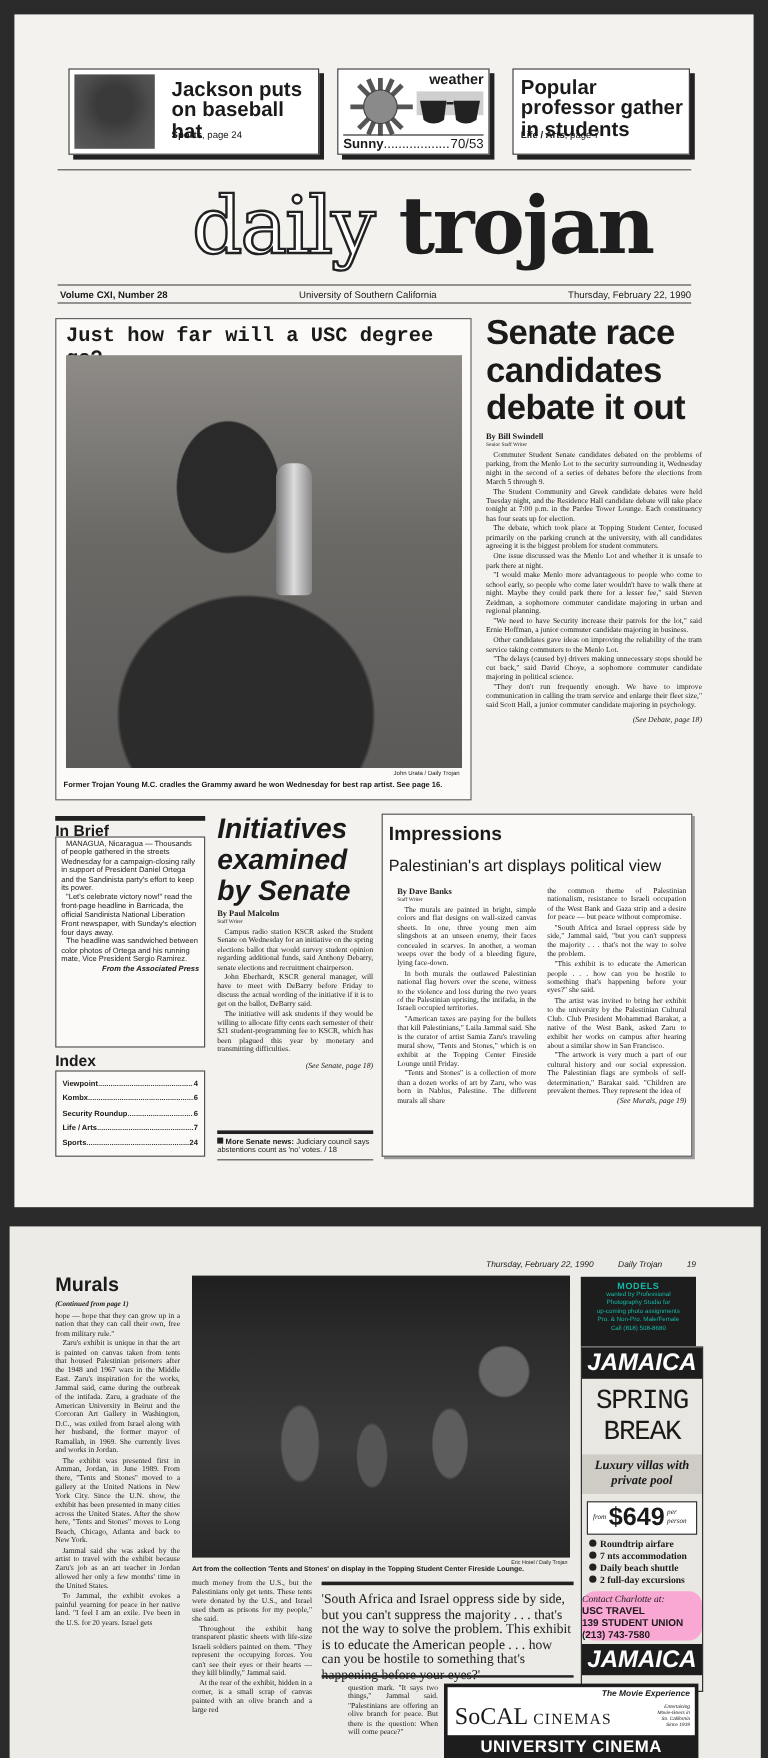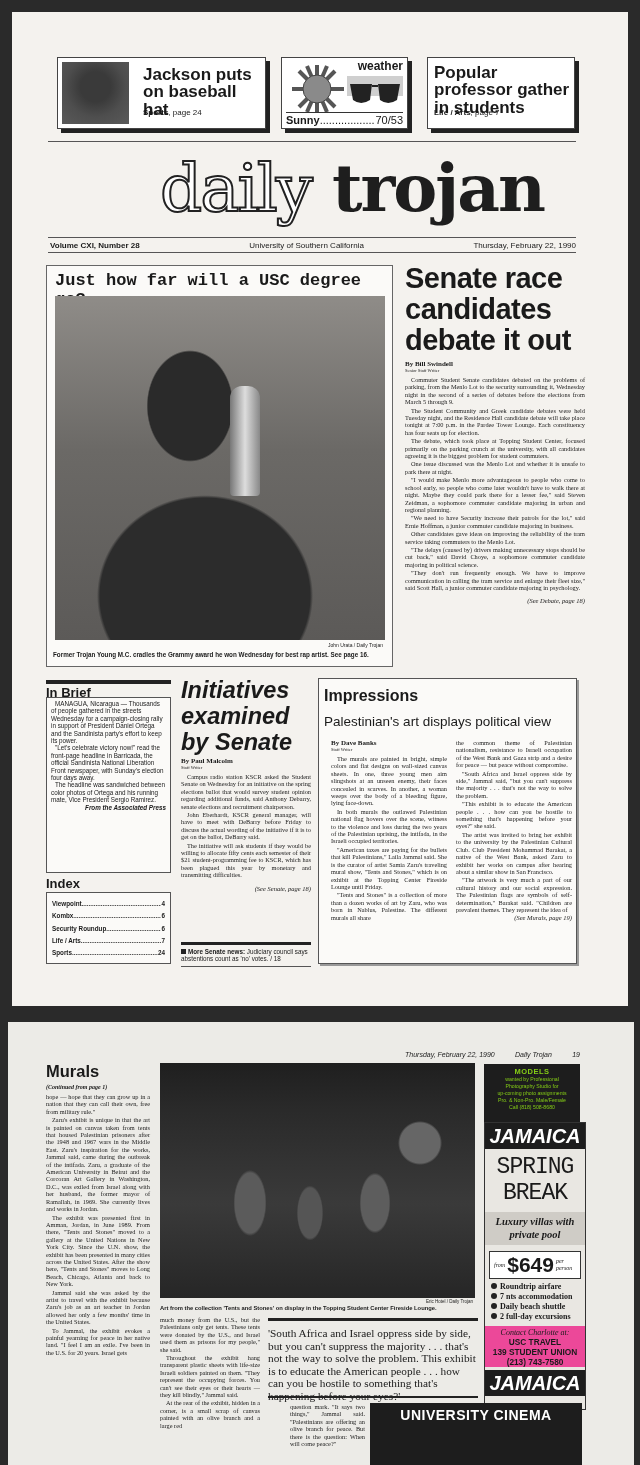--- a/index.html
+++ b/index.html
@@ -92,33 +92,33 @@
   .art-credit { position: absolute; left: 160px; width: 313px; top: 1299px; text-align: right; font-family: "Liberation Sans", sans-serif; font-size: 4.5px; }
   .art-caption { position: absolute; left: 160px; top: 1305px; font-family: "Liberation Sans", sans-serif; font-weight: bold; font-size: 5.8px; white-space: nowrap; }
   .murals-col2 { position: absolute; left: 160px; top: 1316px; width: 100px; }
   .pull { position: absolute; left: 268px; top: 1318px; width: 210px; border-top: 3px solid #222; padding-top: 6px; }
   .pull-text { font-family: "Liberation Serif", serif; font-size: 11.3px; line-height: 12.6px; }
   .pull-attr { font-family: "Liberation Serif", serif; font-style: italic; font-size: 7.5px; text-align: right; }
   .pull-bottom { position: absolute; left: 268px; top: 1396px; width: 210px; border-top: 2px solid #222; }
   .murals-col3 { position: absolute; left: 290px; top: 1403px; width: 75px; }
 
   
-  .ad-models { position: absolute; left: 484px; top: 1064px; width: 96px; height: 58px; background: #1d1d1d; color: #84cc16; text-align: center; font-family: "Liberation Sans", sans-serif; padding-top: 3px; }
+  .ad-models { position: absolute; left: 484px; top: 1064px; width: 96px; height: 58px; background: #1d1d1d; color: #14b8a6; text-align: center; font-family: "Liberation Sans", sans-serif; padding-top: 3px; }
   .ad-models .big { font-weight: bold; font-size: 7.5px; letter-spacing: 0.5px; }
   .ad-models .small { font-size: 5.2px; line-height: 7px; }
   .ad-jam { position: absolute; left: 484px; top: 1122px; width: 102px; height: 288px; border: 1px solid #333; background: #e9e7e2; }
   .jam-band { background: #1d1d1d; color: #fff; font-family: "Liberation Sans", sans-serif; font-style: italic; font-weight: bold; font-size: 20px; text-align: center; line-height: 26px; }
   .spring { font-family: "Liberation Mono", monospace; font-size: 23px; line-height: 26px; text-align: center; padding-top: 5px; letter-spacing: -1px; }
   .lux { background: #cfccc6; font-family: "Liberation Serif", serif; font-style: italic; font-weight: bold; font-size: 10.5px; line-height: 13px; text-align: center; padding: 3px 0 4px; margin-top: 6px; }
   .price-box { margin: 6px 4px 3px; border: 1px solid #333; background: #fff; display: flex; align-items: center; justify-content: center; height: 28px; gap: 2px; }
   .price-box .from, .price-box .per { font-family: "Liberation Serif", serif; font-style: italic; font-size: 6px; }
   .price-box .amt { font-family: "Liberation Sans", sans-serif; font-weight: bold; font-size: 21px; }
   .feat { font-family: "Liberation Serif", serif; font-weight: bold; font-size: 8px; line-height: 10px; padding-left: 6px; }
   .feat span.dot { display: inline-block; width: 6px; height: 6px; border-radius: 50%; background: #222; margin-right: 3px; }
-  .contact { background: #ec4899; text-align: center; margin-top: 4px; padding-top: 2px; }
+  .contact { background: #f9a8d4; text-align: left; margin-top: 4px; padding-top: 2px; border-radius: 11px; }
   .contact .c1 { font-family: "Liberation Serif", serif; font-style: italic; font-size: 8px; }
   .contact .c2 { font-family: "Liberation Sans", sans-serif; font-weight: bold; font-size: 8.3px; line-height: 10px; }
   .ad-cinema { position: absolute; left: 370px; top: 1403px; width: 212px; height: 62px; background: #1d1d1d; padding: 3px 3px 0; }
   .cin-inner { background: #fff; height: 40px; position: relative; }
   .cin-tag { position: absolute; right: 4px; top: 2px; font-family: "Liberation Sans", sans-serif; font-style: italic; font-weight: bold; font-size: 7px; }
   .cin-logo { position: absolute; left: 6px; top: 14px; font-family: "Liberation Serif", serif; font-size: 20px; letter-spacing: 0px; }
   .cin-logo small { font-size: 13px; letter-spacing: 1px; }
   .cin-note { position: absolute; right: 4px; top: 13px; width: 34px; font-family: "Liberation Sans", sans-serif; font-style: italic; font-size: 4px; line-height: 5px; text-align: right; }
   .cin-name { color: #fff; font-family: "Liberation Sans", sans-serif; font-weight: bold; font-size: 14px; text-align: center; line-height: 18px; letter-spacing: 0.5px; }
 </style>
@@ -360,14 +360,19 @@
   <div class="contact">
     <div class="c1">Contact Charlotte at:</div>
     <div class="c2">USC TRAVEL</div>
     <div class="c2">139 STUDENT UNION</div>
     <div class="c2">(213) 743-7580</div>
   </div>
   <div class="jam-band" style="margin-top:3px;">JAMAICA</div>
 </div>
 
 <div class="ad-cinema">
+  <div class="cin-inner">
+    <div class="cin-tag">The Movie Experience</div>
+    <div class="cin-logo"><span>SoCAL</span> <small>CINEMAS</small></div>
+    <div class="cin-note">Entertaining Movie-Goers in So. California Since 1919</div>
+  </div>
   <div class="cin-name">UNIVERSITY CINEMA</div>
 </div>
 
 </body></html>

